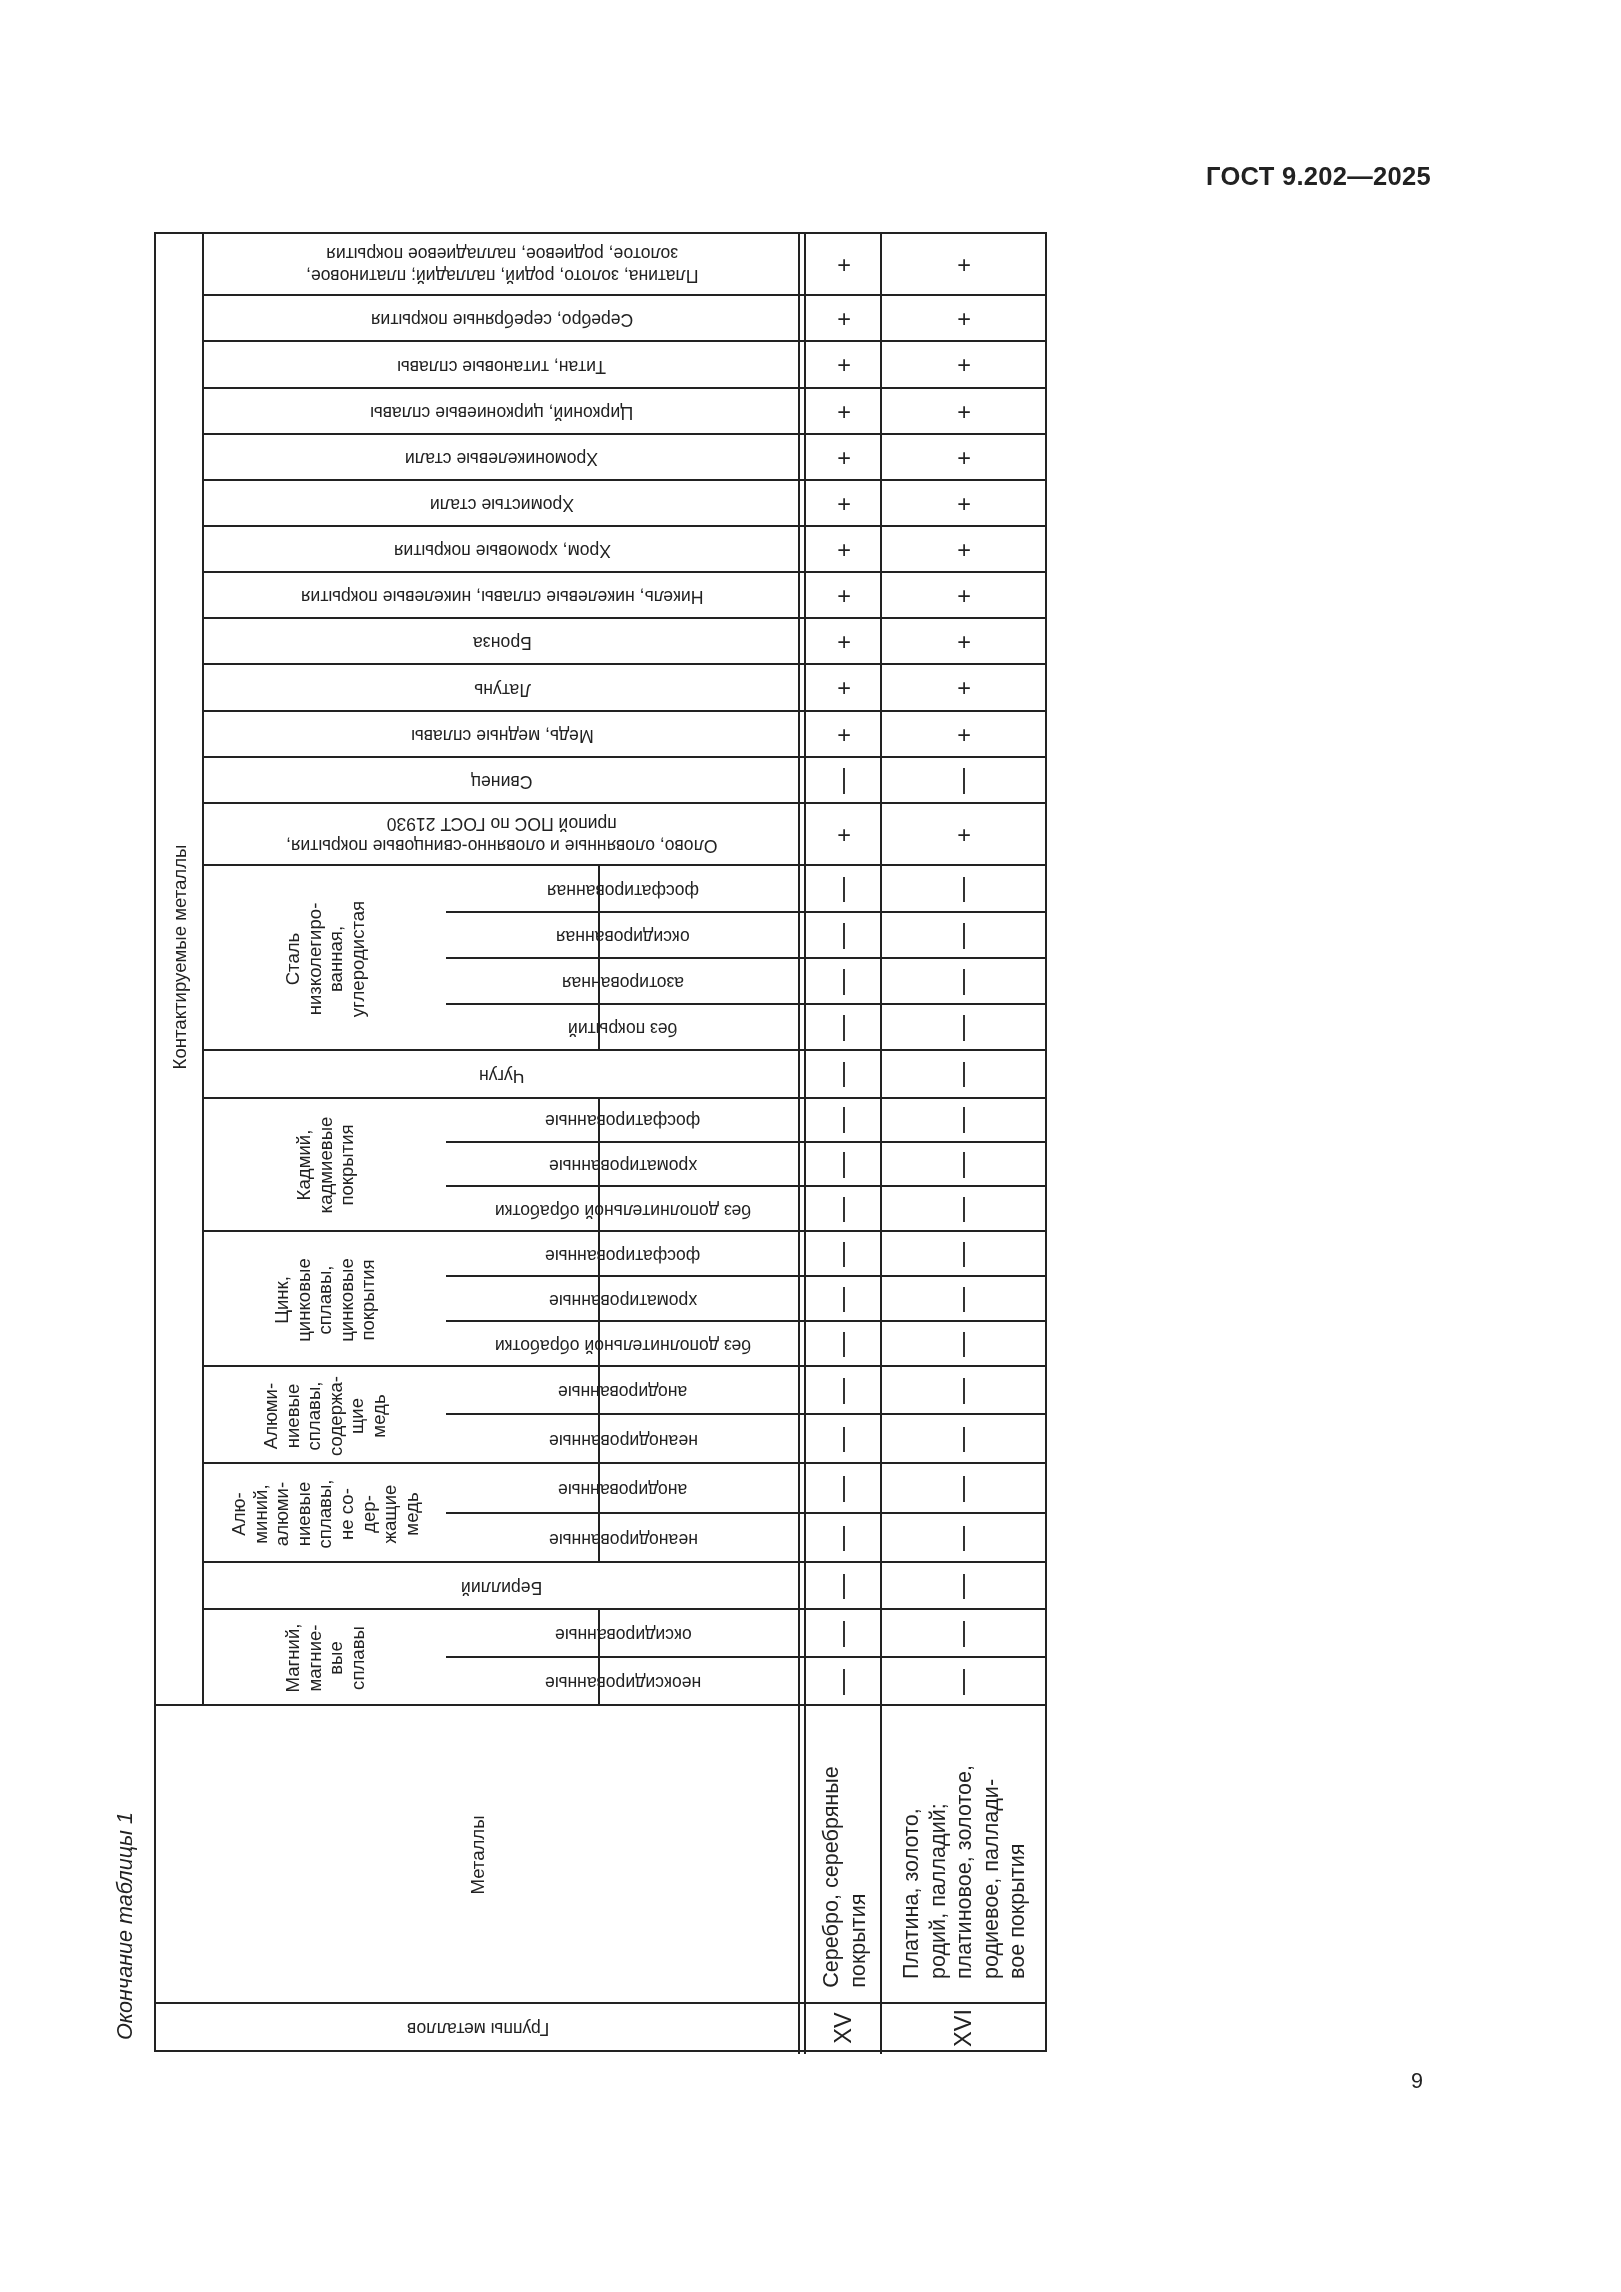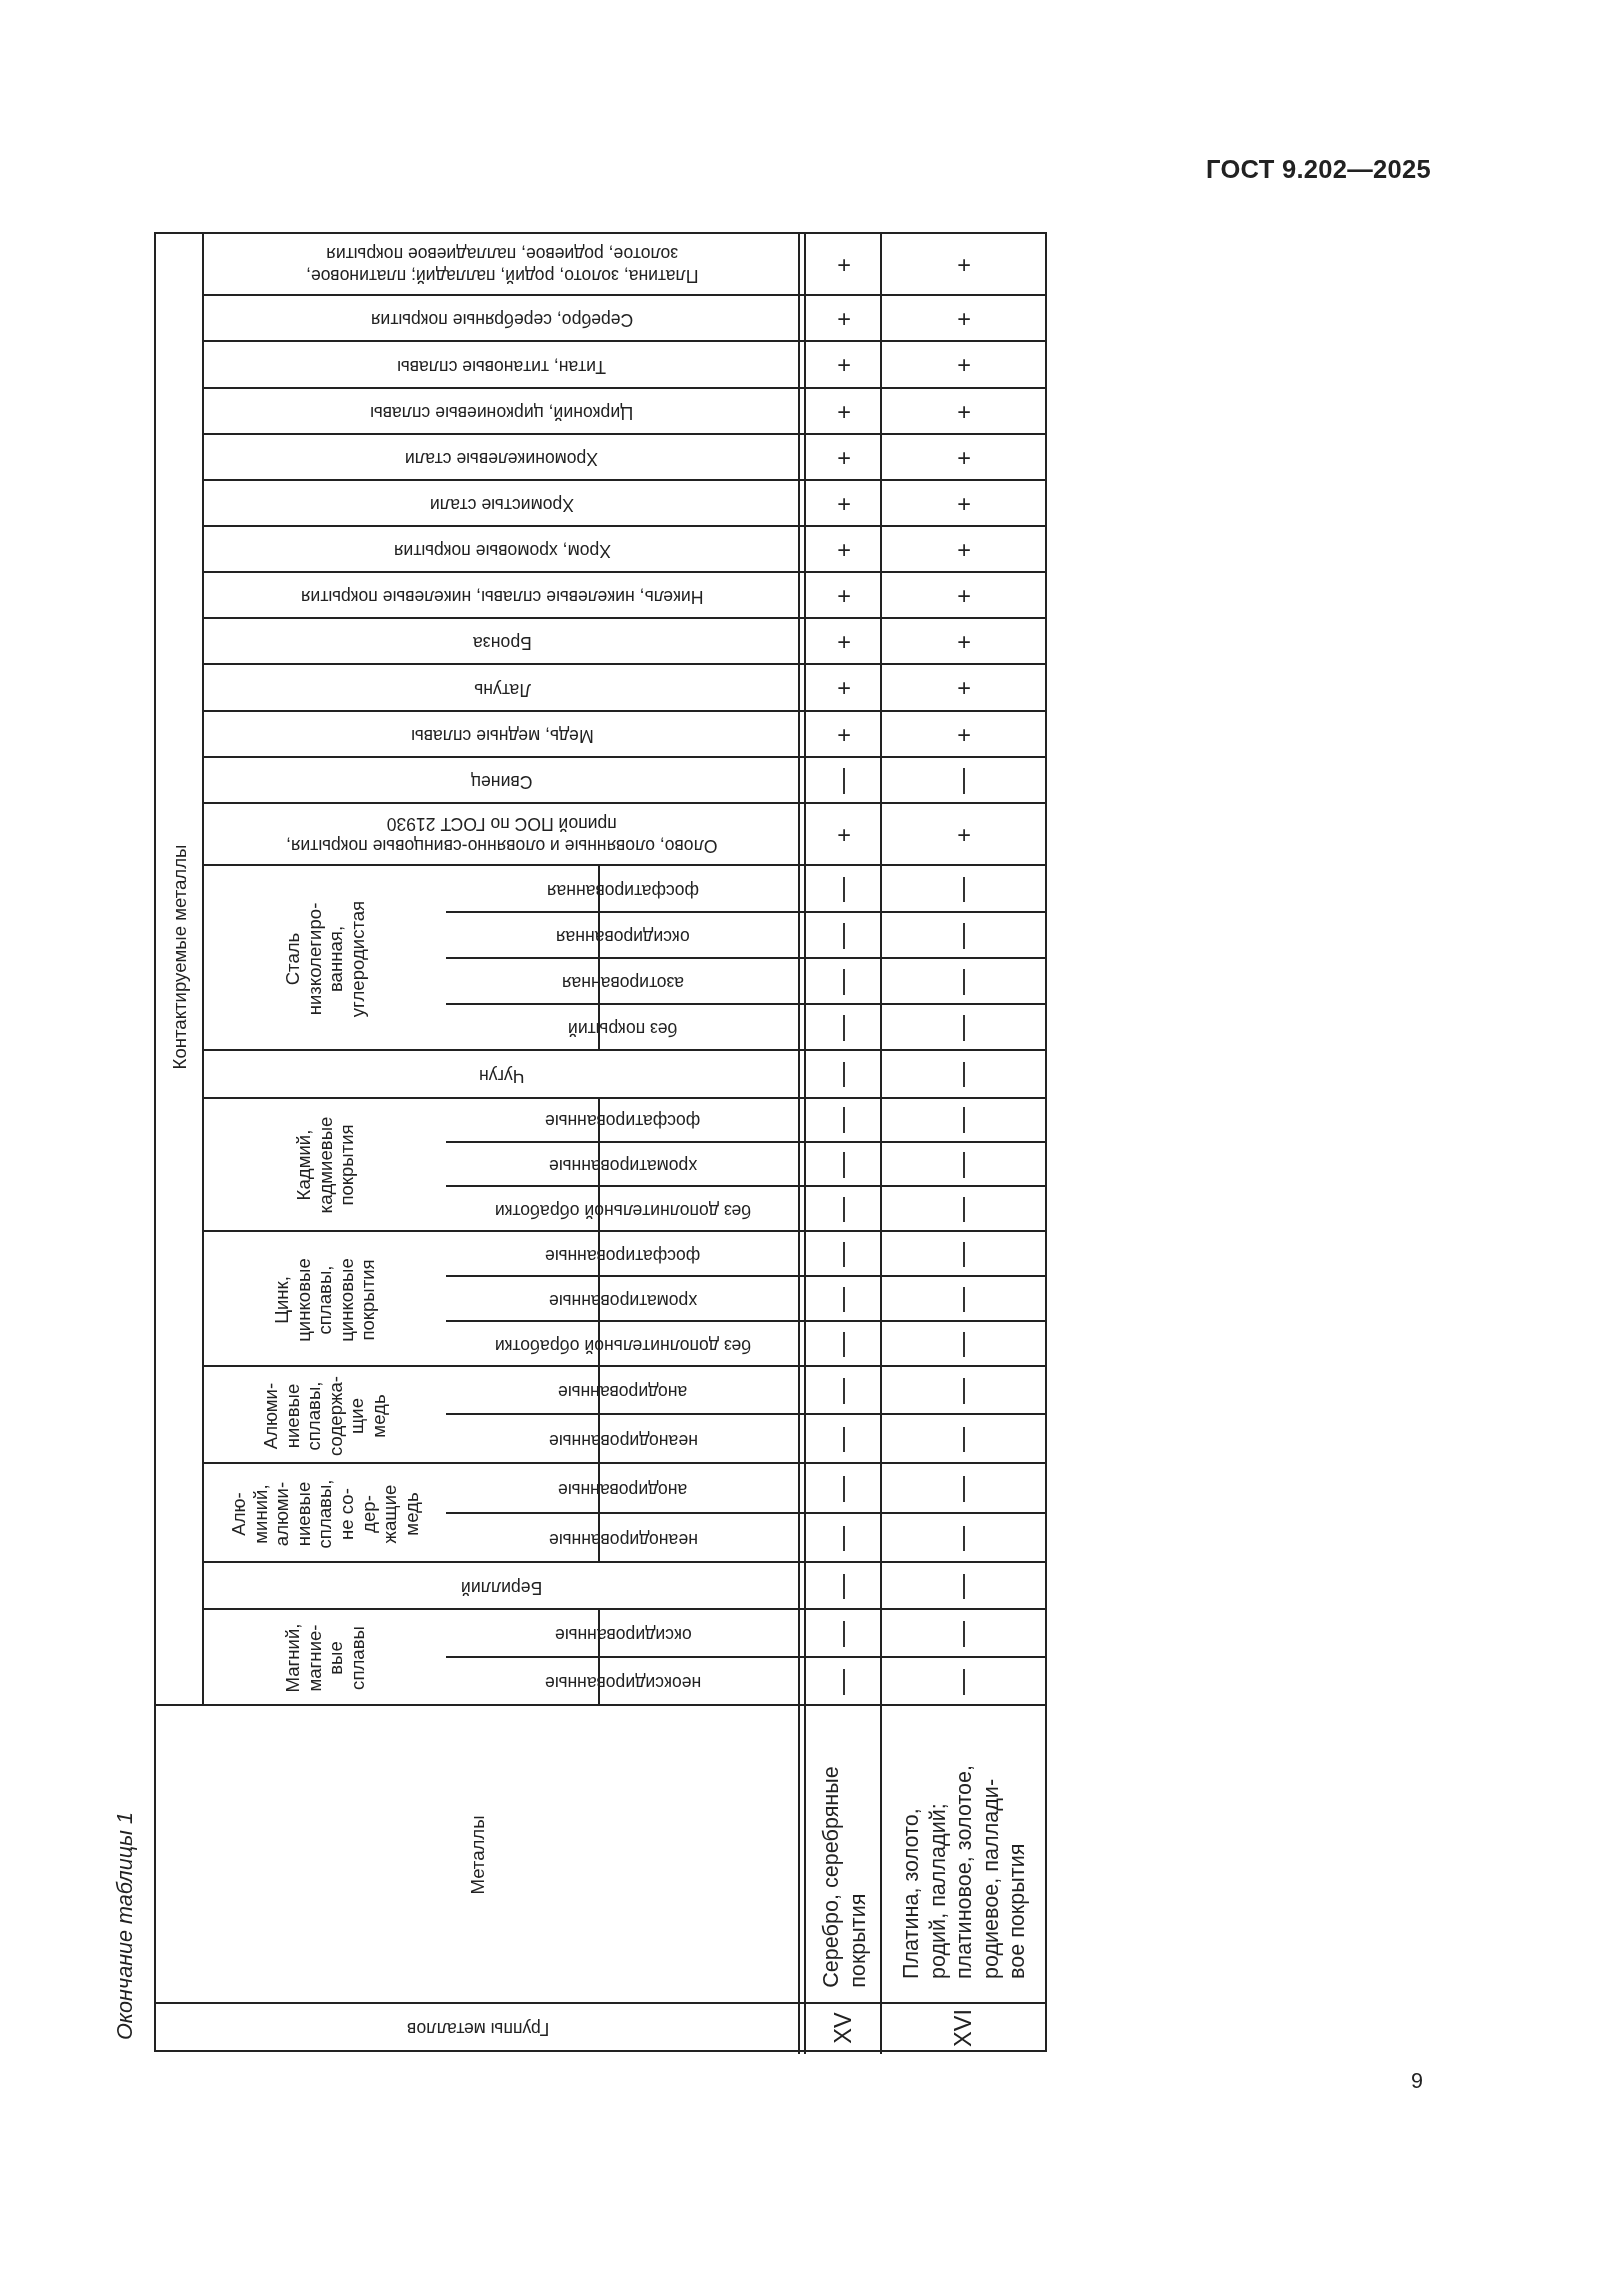--- a/index.html
+++ b/index.html
@@ -1,18 +1,18 @@
 <!DOCTYPE html>
 <html><head>
 <meta charset="utf-8">
 <style>
   html,body{margin:0;padding:0;background:#fff;}
   body{width:1621px;height:2293px;position:relative;overflow:hidden;font-family:"Liberation Sans",sans-serif;color:#222;}
   .abs{position:absolute;box-sizing:border-box;}
-  .hdr{left:1206px;top:155px;font-weight:bold;font-size:25.5px;letter-spacing:0.3px;}
+  .hdr{left:1206px;top:162px;font-weight:bold;font-size:25.5px;letter-spacing:0.3px;}
   .pageno{left:1411px;top:2068px;font-size:21.6px;}
   .caption{left:110px;top:1796px;width:29px;height:260px;}
   .caption span{position:absolute;left:50%;top:50%;white-space:nowrap;font-style:italic;font-size:21.6px;transform:translate(-50%,-50%) rotate(-90deg);}
   .tbl{left:154px;top:232px;width:893px;height:1820px;border:2.9px solid #222;}
   .hl{position:absolute;height:0;border-top:2.9px solid #222;}
   .vl{position:absolute;width:0;border-left:2.9px solid #222;}
   .cell{position:absolute;display:flex;align-items:center;justify-content:center;text-align:center;box-sizing:border-box;}
   .flip{transform:rotate(180deg);font-size:17.6px;line-height:21.6px;}
   .rot{position:absolute;white-space:nowrap;text-align:center;transform:translate(-50%,-50%) rotate(-90deg);font-size:18.6px;line-height:21.6px;}
   .mark{font-size:23.5px;}

